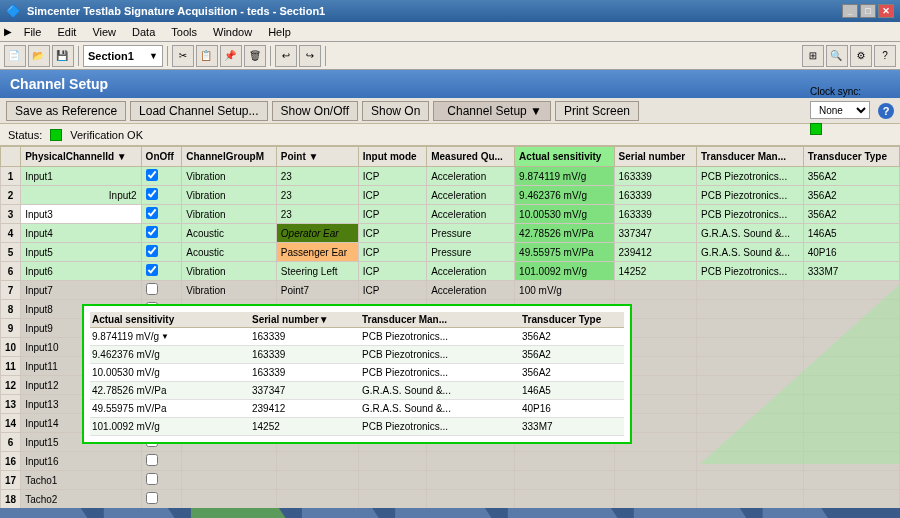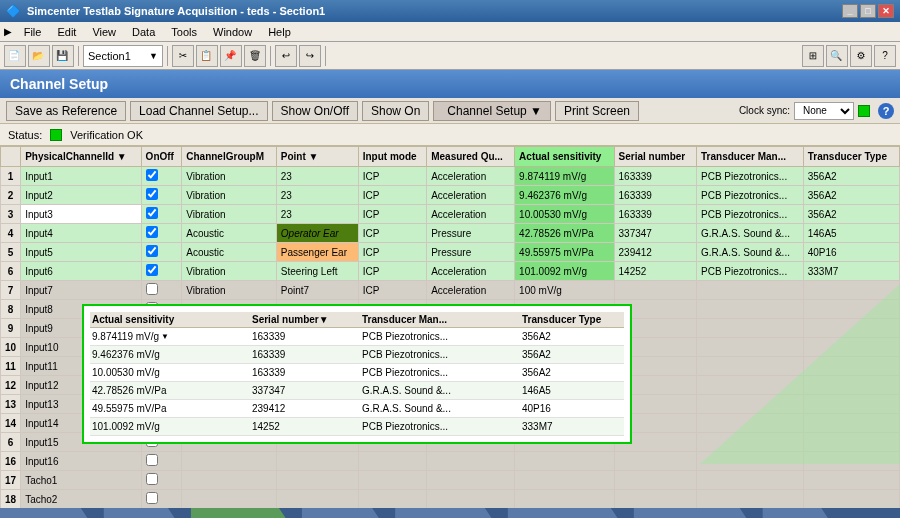--- a/index.html
+++ b/index.html
@@ -58,20 +58,21 @@
     }
     .toolbar-separator { width: 1px; height: 20px; background: #a0a0a0; margin: 0 2px; }
     .toolbar-dropdown {
       display: flex; align-items: center;
       background: white;
       border: 1px solid #a0a0a0;
       padding: 0 4px;
       height: 22px;
       min-width: 80px;
       font-size: 11px;
+      font-weight: bold;
     }
 
     .channel-header {
       background: linear-gradient(to bottom, #5a8fd0, #3a70b8);
       color: white;
       height: 28px;
       display: flex;
       align-items: center;
       padding: 0 10px;
       font-size: 14px;
@@ -97,23 +98,24 @@
       white-space: nowrap;
     }
     .action-btn-primary {
       background: #d0c8c0;
       border: 1px solid #a0978a;
       padding-left: 13px;
     }
     .clock-sync {
       margin-left: auto;
       display: flex;
-      align-items: center;
+      align-items: flex-start;
       gap: 4px;
       font-size: 10px;
+      flex-direction: column;
     }
     .clock-dropdown {
       background: white;
       border: 1px solid #a0a0a0;
       padding: 1px 4px;
       height: 18px;
       font-size: 10px;
       min-width: 60px;
     }
     .green-indicator {
@@ -291,21 +293,21 @@
             <td style="background: rgb(200, 240, 200);">23</td>
             <td style="background: rgb(200, 240, 200);">ICP</td>
             <td style="background: rgb(200, 240, 200);">Acceleration</td>
             <td style="background: rgb(128, 224, 128);">9.874119 mV/g</td>
             <td style="background: rgb(200, 240, 200);">163339</td>
             <td style="background: rgb(200, 240, 200);">PCB Piezotronics...</td>
             <td style="background: rgb(200, 240, 200);">356A2</td>
           </tr>
           <tr>
             <td class="row-num">2</td>
-            <td style="background: rgb(200, 240, 200);">Input2</td>
+            <td style="background: rgb(200, 240, 200); text-align: right;">Input2</td>
             <td style="background: rgb(200, 240, 200);"><input type="checkbox" checked="" style="width: 12px; height: 12px;"></td>
             <td style="background: rgb(200, 240, 200);">Vibration</td>
             <td style="background: rgb(200, 240, 200);">23</td>
             <td style="background: rgb(200, 240, 200);">ICP</td>
             <td style="background: rgb(200, 240, 200);">Acceleration</td>
             <td style="background: rgb(128, 224, 128);">9.462376 mV/g</td>
             <td style="background: rgb(200, 240, 200);">163339</td>
             <td style="background: rgb(200, 240, 200);">PCB Piezotronics...</td>
             <td style="background: rgb(200, 240, 200);">356A2</td>
           </tr>

